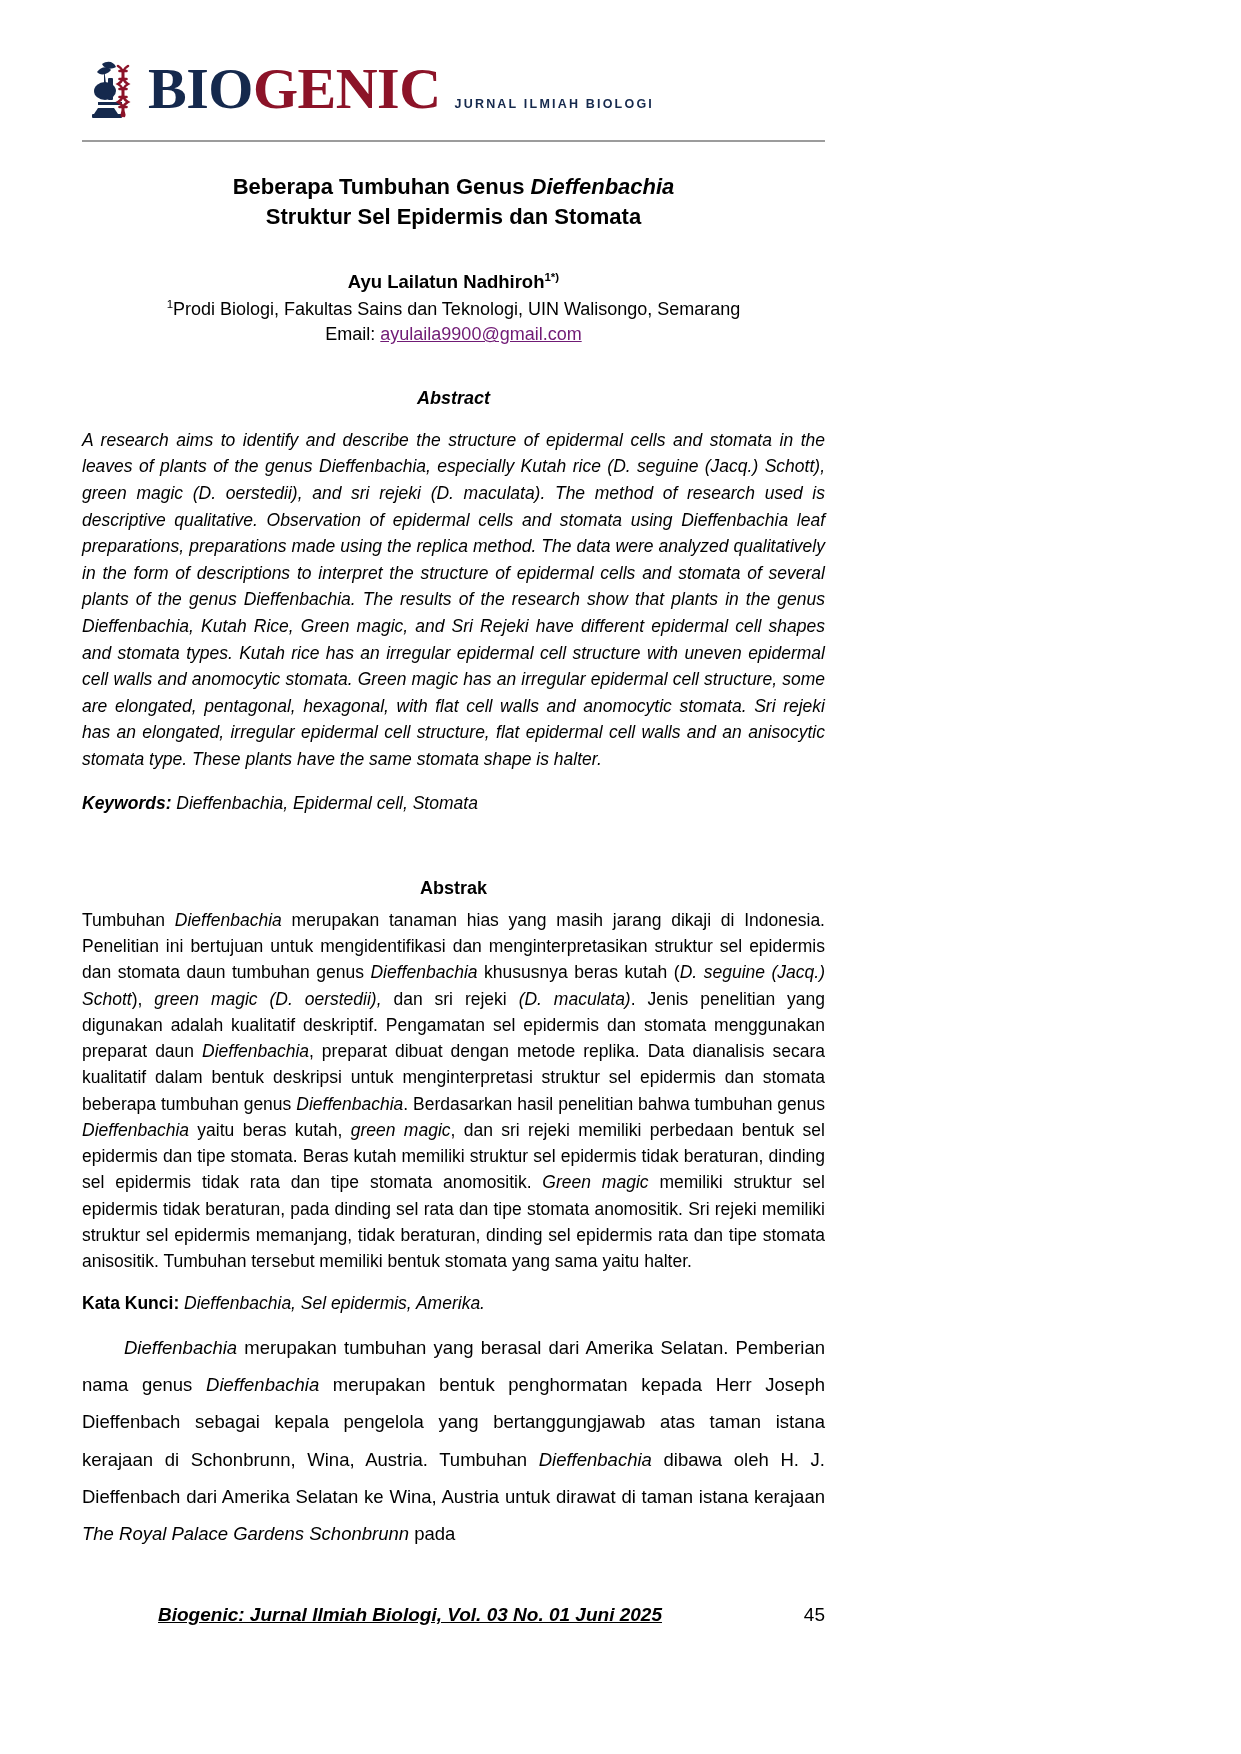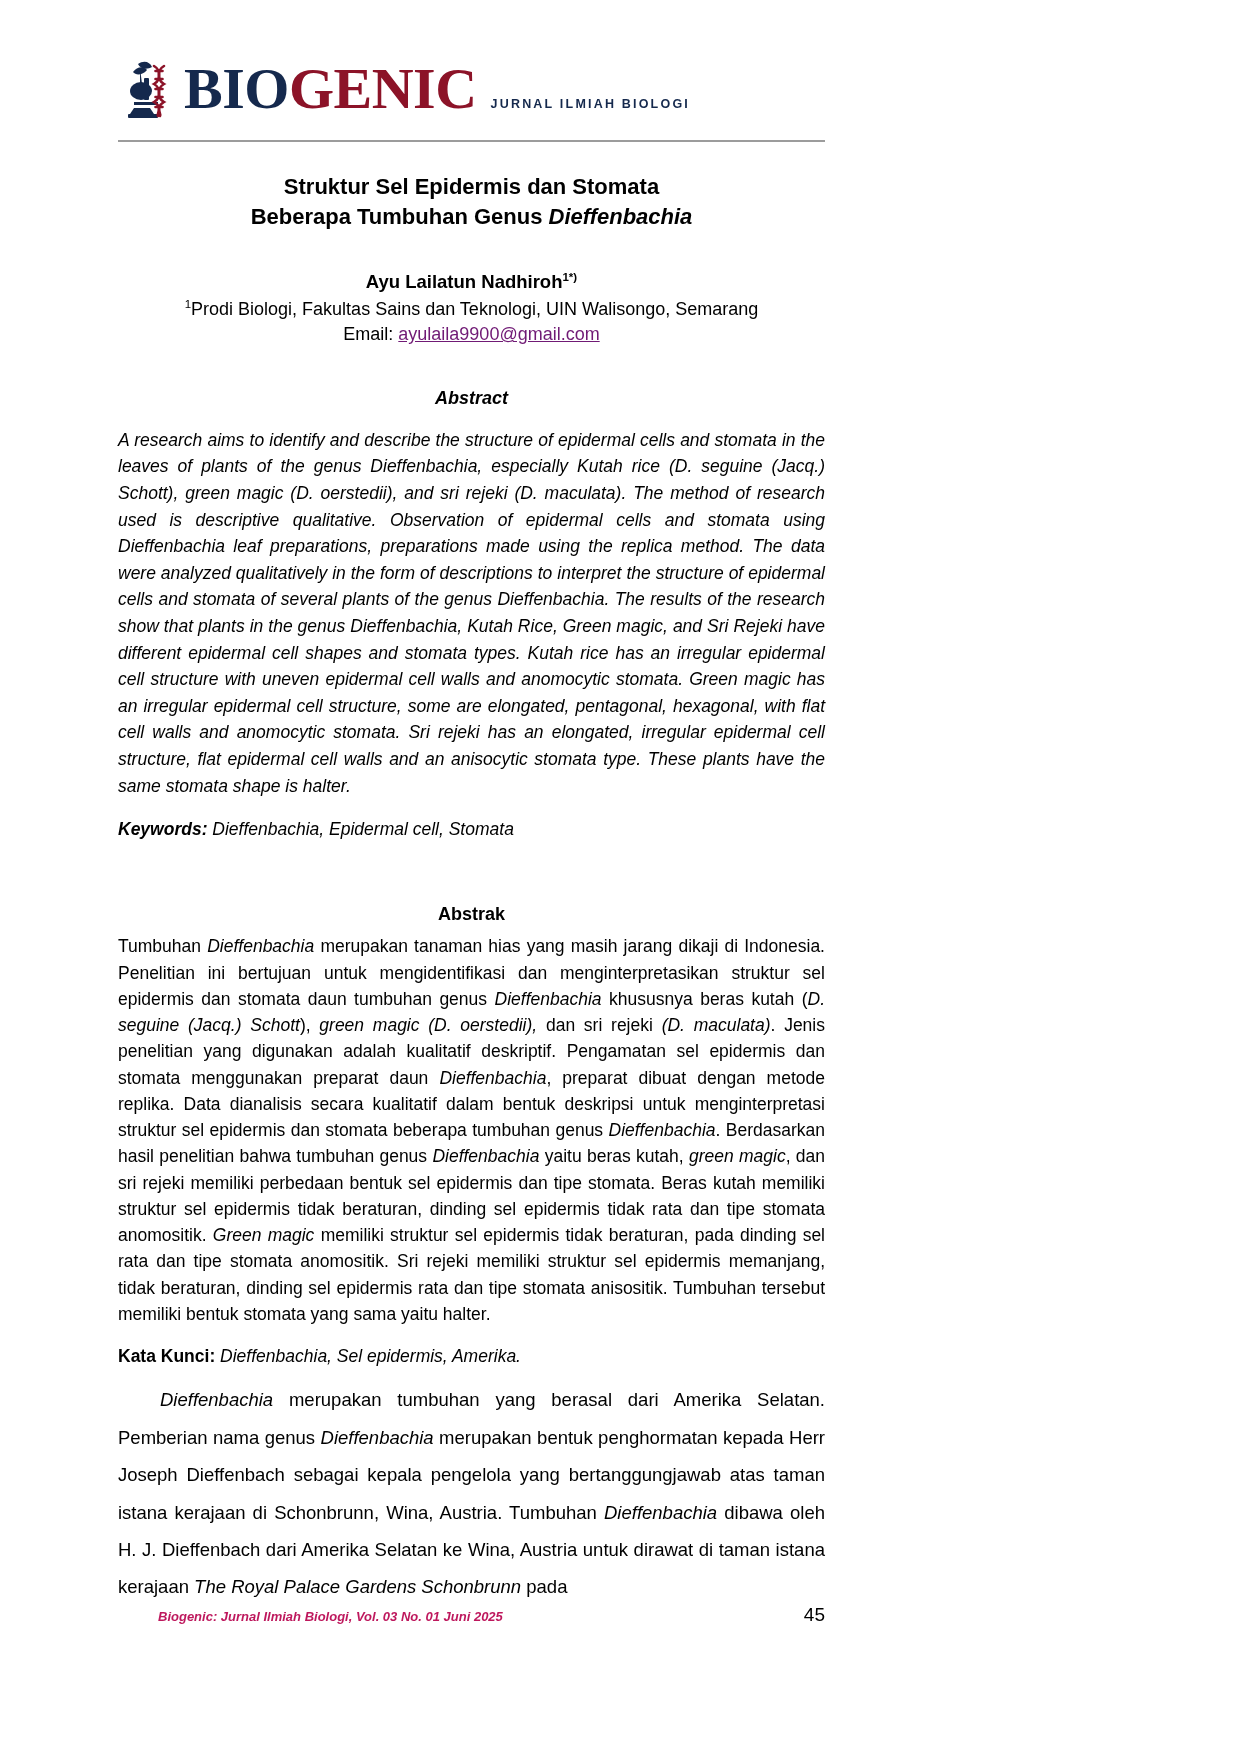--- a/index.html
+++ b/index.html
@@ -14,21 +14,21 @@
     font-family: "Liberation Sans", sans-serif;
     color: #000000;
     overflow: hidden;
   }
   .page {
     position: absolute;
     left: 0; top: 0;
     width: 983px;
     height: 1754px;
     box-sizing: border-box;
-    padding: 52px 158px 0 118px;
+    padding: 52px 158px 0 82px;
   }
 
   
   .masthead {
     display: flex;
     align-items: flex-start;
     justify-content: space-between;
     height: 82px;
   }
   .logo-wrap {
@@ -178,24 +178,25 @@
   .footer {
     position: absolute;
     left: 158px;
     right: 158px;
     bottom: 128px;
     display: flex;
     align-items: baseline;
     justify-content: space-between;
   }
   .footer-left {
-    color: #be185d;
-    font-weight: 700;
-    font-style: italic;
-    font-size: 13px;
+    color: #000000;
+    font-weight: 700;
+    font-style: italic;
+    font-size: 19px;
+    text-decoration: underline;
   }
   .footer-right {
     color: #000000;
     font-size: 19px;
   }
 </style>
 </head>
 <body>
 
 <div class="page">
@@ -237,22 +238,22 @@
         </span>
         <span class="logo-sub">JURNAL ILMIAH BIOLOGI</span>
       </span>
     </div>
 
   </div>
 
   <hr class="rule">
 
   <div class="title-block">
+    <span class="title-line"><span>Beberapa Tumbuhan Genus </span><i>Dieffenbachia</i></span>
     <span class="title-line">Struktur Sel Epidermis dan Stomata</span>
-    <span class="title-line"><span>Beberapa Tumbuhan Genus </span><i>Dieffenbachia</i></span>
   </div>
 
   <div class="author-block">
     <div class="author-name"><span>Ayu Lailatun Nadhiroh</span><sup>1*)</sup></div>
     <div class="affil"><sup>1</sup><span>Prodi Biologi, Fakultas Sains dan Teknologi, UIN Walisongo, Semarang</span></div>
     <div class="email-line"><span>Email: </span><a class="email-link" href="#">ayulaila9900@gmail.com</a></div>
   </div>
 
   <div class="sec-head-center abstract-head">Abstract</div>
   <div class="abstract-body">A research aims to identify and describe the structure of epidermal cells and stomata in the leaves of plants of the genus Dieffenbachia, especially Kutah rice (D. seguine (Jacq.) Schott), green magic (D. oerstedii), and sri rejeki (D. maculata). The method of research used is descriptive qualitative. Observation of epidermal cells and stomata using Dieffenbachia leaf preparations, preparations made using the replica method. The data were analyzed qualitatively in the form of descriptions to interpret the structure of epidermal cells and stomata of several plants of the genus Dieffenbachia. The results of the research show that plants in the genus Dieffenbachia, Kutah Rice, Green magic, and Sri Rejeki have different epidermal cell shapes and stomata types. Kutah rice has an irregular epidermal cell structure with uneven epidermal cell walls and anomocytic stomata. Green magic has an irregular epidermal cell structure, some are elongated, pentagonal, hexagonal, with flat cell walls and anomocytic stomata. Sri rejeki has an elongated, irregular epidermal cell structure, flat epidermal cell walls and an anisocytic stomata type. These plants have the same stomata shape is halter.</div>

